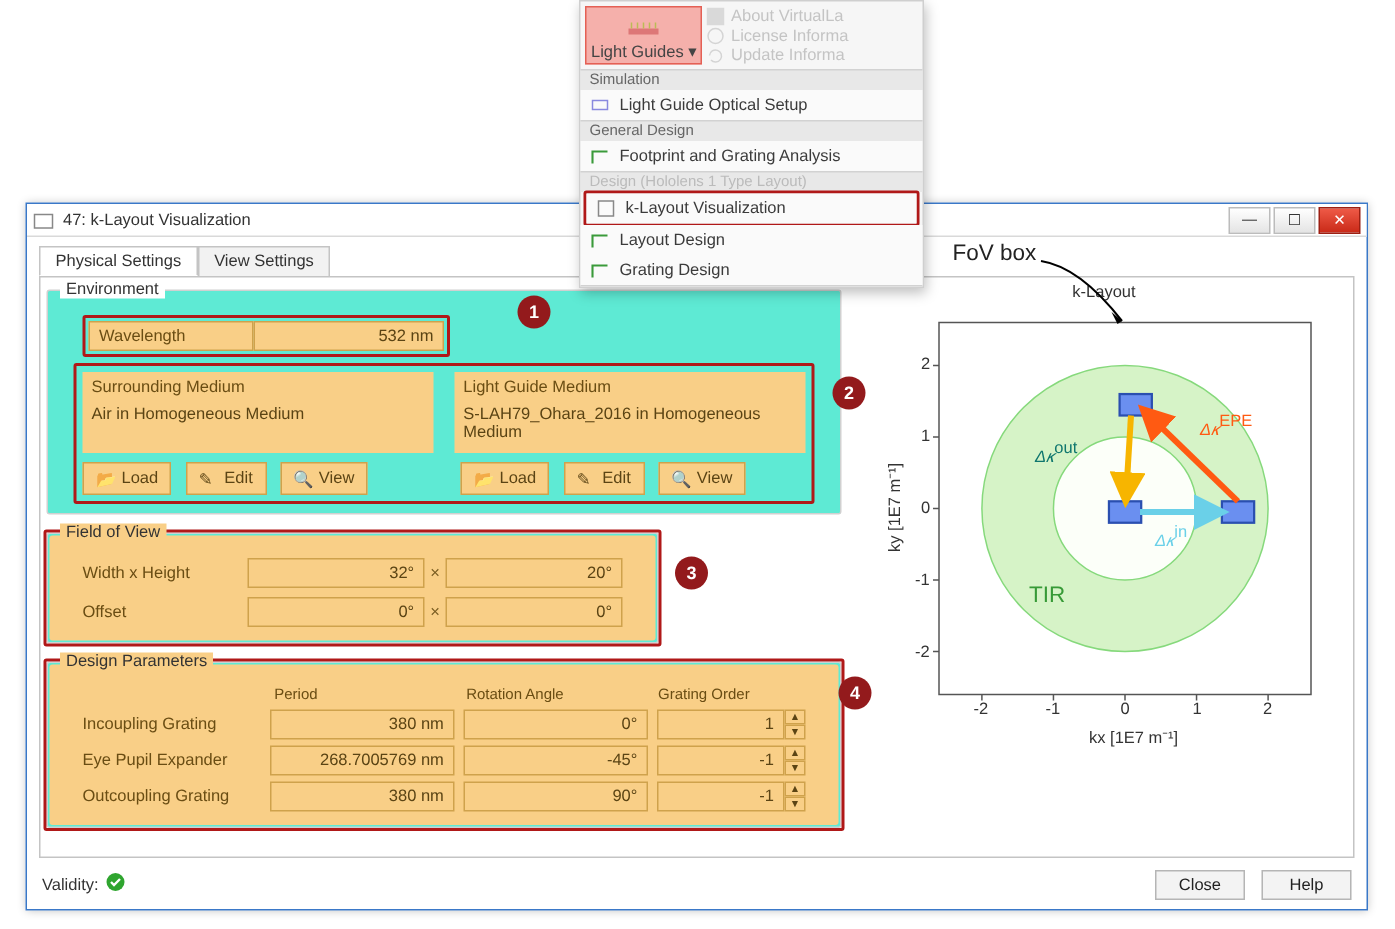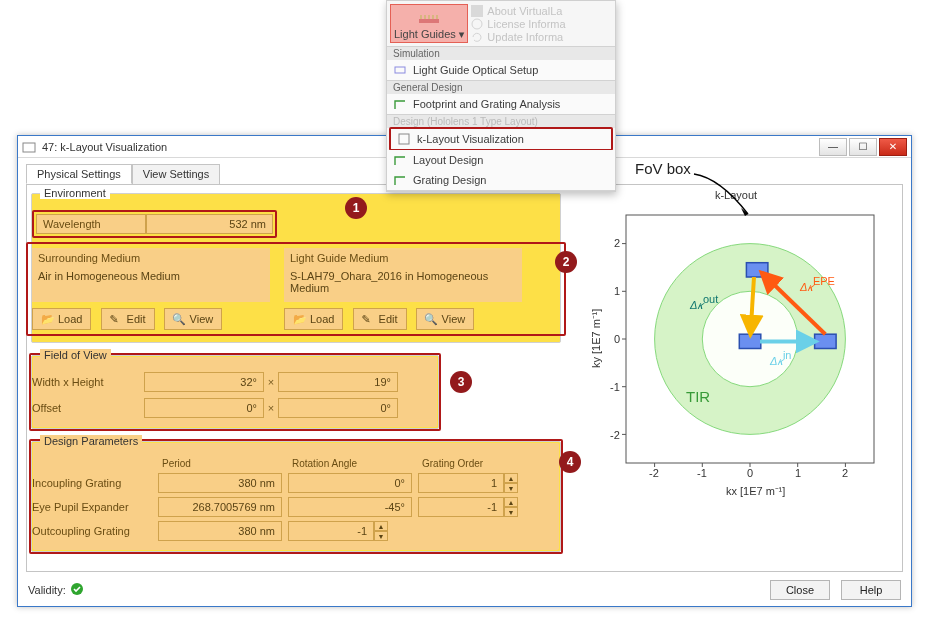--- a/index.html
+++ b/index.html
@@ -30,21 +30,21 @@
 
   .body { position:relative; height:calc(100% - 22px); }
   .tabs { position:absolute; left:8px; top:6px; display:flex; }
   .tab { padding:3px 10px; background:#f2f2f2; border:1px solid #c4c4c4; border-bottom:none; color:#333; }
   .tab.active { background:#fff; border-bottom:1px solid #fff; position:relative; z-index:2; }
   .pane { position:absolute; left:8px; top:26px; right:8px; bottom:34px; border:1px solid #c4c4c4; background:#fff; }
   .left { position:absolute; left:4px; top:2px; width:530px; }
   .right { position:absolute; right:0; top:0; width:332px; height:100%; }
 
   
-  .grp { border:1px solid #d0d0d0; border-radius:2px; margin:6px 0 12px; padding:16px 0 10px; position:relative; background:#fde047; }
+  .grp { border:1px solid #d0d0d0; border-radius:2px; margin:6px 0 12px; padding:16px 23px 10px; position:relative; background:#5eead4; }
   .grp > .lg { position:absolute; top:-7px; left:8px; background:#fff; padding:0 4px; color:#333; }
   .hl { border:2px solid #b01818; border-radius:2px; }
   .overlay-hl { position:absolute; border:2px solid #b01818; border-radius:2px; pointer-events:none; }
   .orange { background:#f9cf87 !important; }
   .of { background:#f9cf87; border:1px solid #cfa24c; padding:2px 6px; color:#5b4414; height:20px; display:flex; align-items:center; }
   .of.r { justify-content:flex-end; }
   .btn { background:#f9cf87; border:1px solid #cfa24c; height:22px; display:inline-flex; align-items:center; padding:0 8px; margin-right:6px; color:#5b4414; }
   .btn .bi { width:13px; height:13px; margin-right:4px; }
   .row { display:flex; align-items:center; }
   .lbl { color:#6a4d13; }
@@ -232,21 +232,21 @@
 
         <div class="grp" style="width:408px; position:relative;">
           <div class="overlay-hl" style="left:-3px;right:-3px;top:-3px;bottom:-3px"></div>
           <span class="lg orange" style="z-index:1">Field of View</span>
           <div style="position:absolute;left:1px;right:1px;top:1px;bottom:1px;background:#f9cf87;z-index:0;border-radius:2px"></div>
           <div style="position:relative;z-index:1">
           <div class="row" style="margin-bottom:6px">
             <div class="lbl" style="width:112px">Width x Height</div>
             <div class="of r" style="width:120px">32°</div>
             <div class="mul">×</div>
-            <div class="of r" style="width:120px">19°</div>
+            <div class="of r" style="width:120px">20°</div>
           </div>
           <div class="row">
             <div class="lbl" style="width:112px">Offset</div>
             <div class="of r" style="width:120px">0°</div>
             <div class="mul">×</div>
             <div class="of r" style="width:120px">0°</div>
           </div>
           </div>
         </div>
 
@@ -281,20 +281,21 @@
                   <div class="of r sf">-1</div>
                   <div class="sarr">
                     <div>▲</div>
                     <div>▼</div>
                   </div>
                 </div>
           </div>
           <div class="row" style="margin-top:4px">
             <div class="lbl" style="width:126px">Outcoupling Grating</div>
             <div class="of r" style="width:124px;margin-right:6px">380 nm</div>
+            <div class="of r" style="width:124px;margin-right:6px">90°</div>
             <div class="spin" style="width:100px">
                   <div class="of r sf">-1</div>
                   <div class="sarr">
                     <div>▲</div>
                     <div>▼</div>
                   </div>
                 </div>
           </div>
           </div>
         </div>

